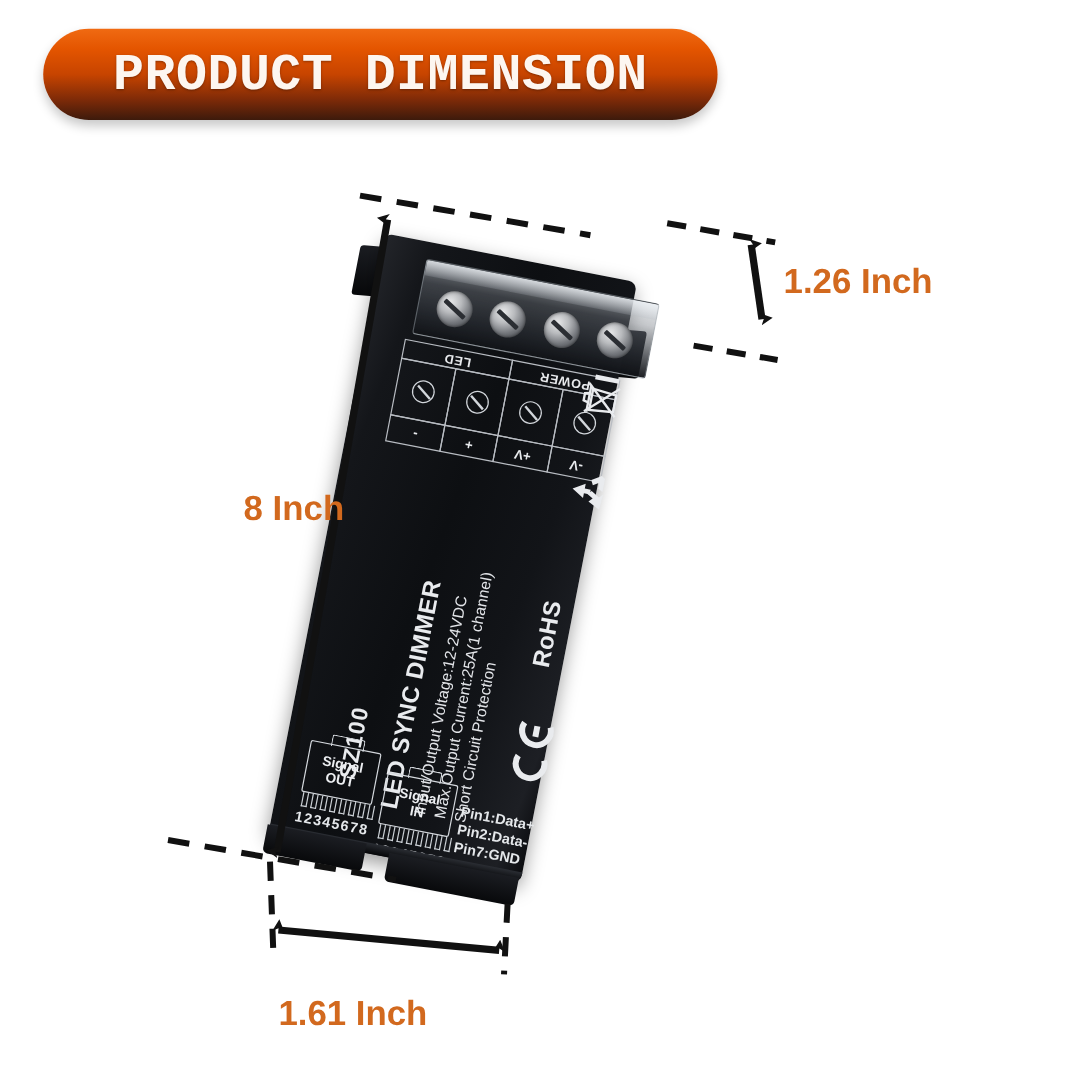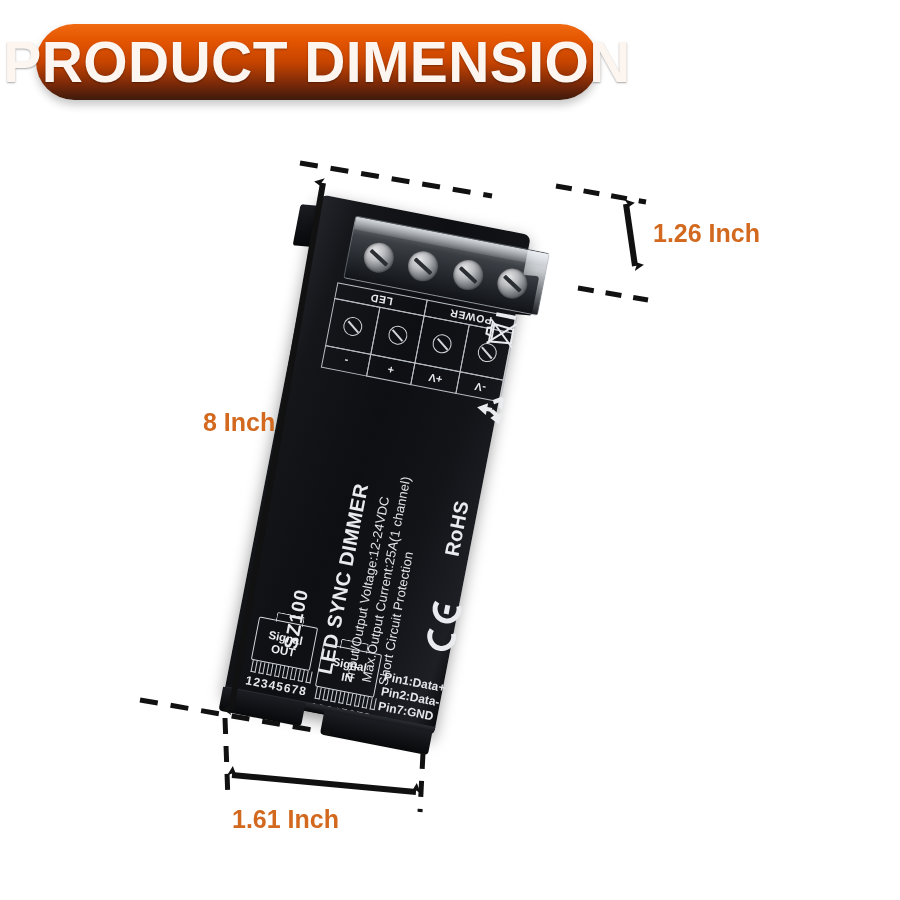--- a/index.html
+++ b/index.html
@@ -30,38 +30,39 @@
                 #c74400 50%,
                 #7d2a08 78%,
                 #3d1a0c 100%);
     box-shadow: 0 5px 9px rgba(0,0,0,0.22);
     display: flex;
     align-items: center;
     justify-content: center;
   }
   .header-title {
     color: #fdf6f0;
-    font-size: 57px;
+    font-size: 43px;
     font-weight: bold;
     letter-spacing: 0.4px;
     white-space: nowrap;
     text-shadow: 0 1px 2px rgba(0,0,0,0.35);
+    font-family: Liberation Mono, monospace;
   }
 
   
   .dim-label {
     position: absolute;
     color: #d2691e;
-    font-size: 25px;
+    font-size: 29px;
     font-weight: bold;
     white-space: nowrap;
   }
   #dim-label-height { left: 203px; top: 408px; }
   #dim-label-depth  { left: 653px; top: 219px; }
-  #dim-label-width  { left: 232px; top: 805px; }
+  #dim-label-width  { left: 232px; top: 829px; }
 
   
   #overlay {
     position: absolute;
     left: 0; top: 0;
     width: 900px;
     height: 900px;
     pointer-events: none;
   }
 

